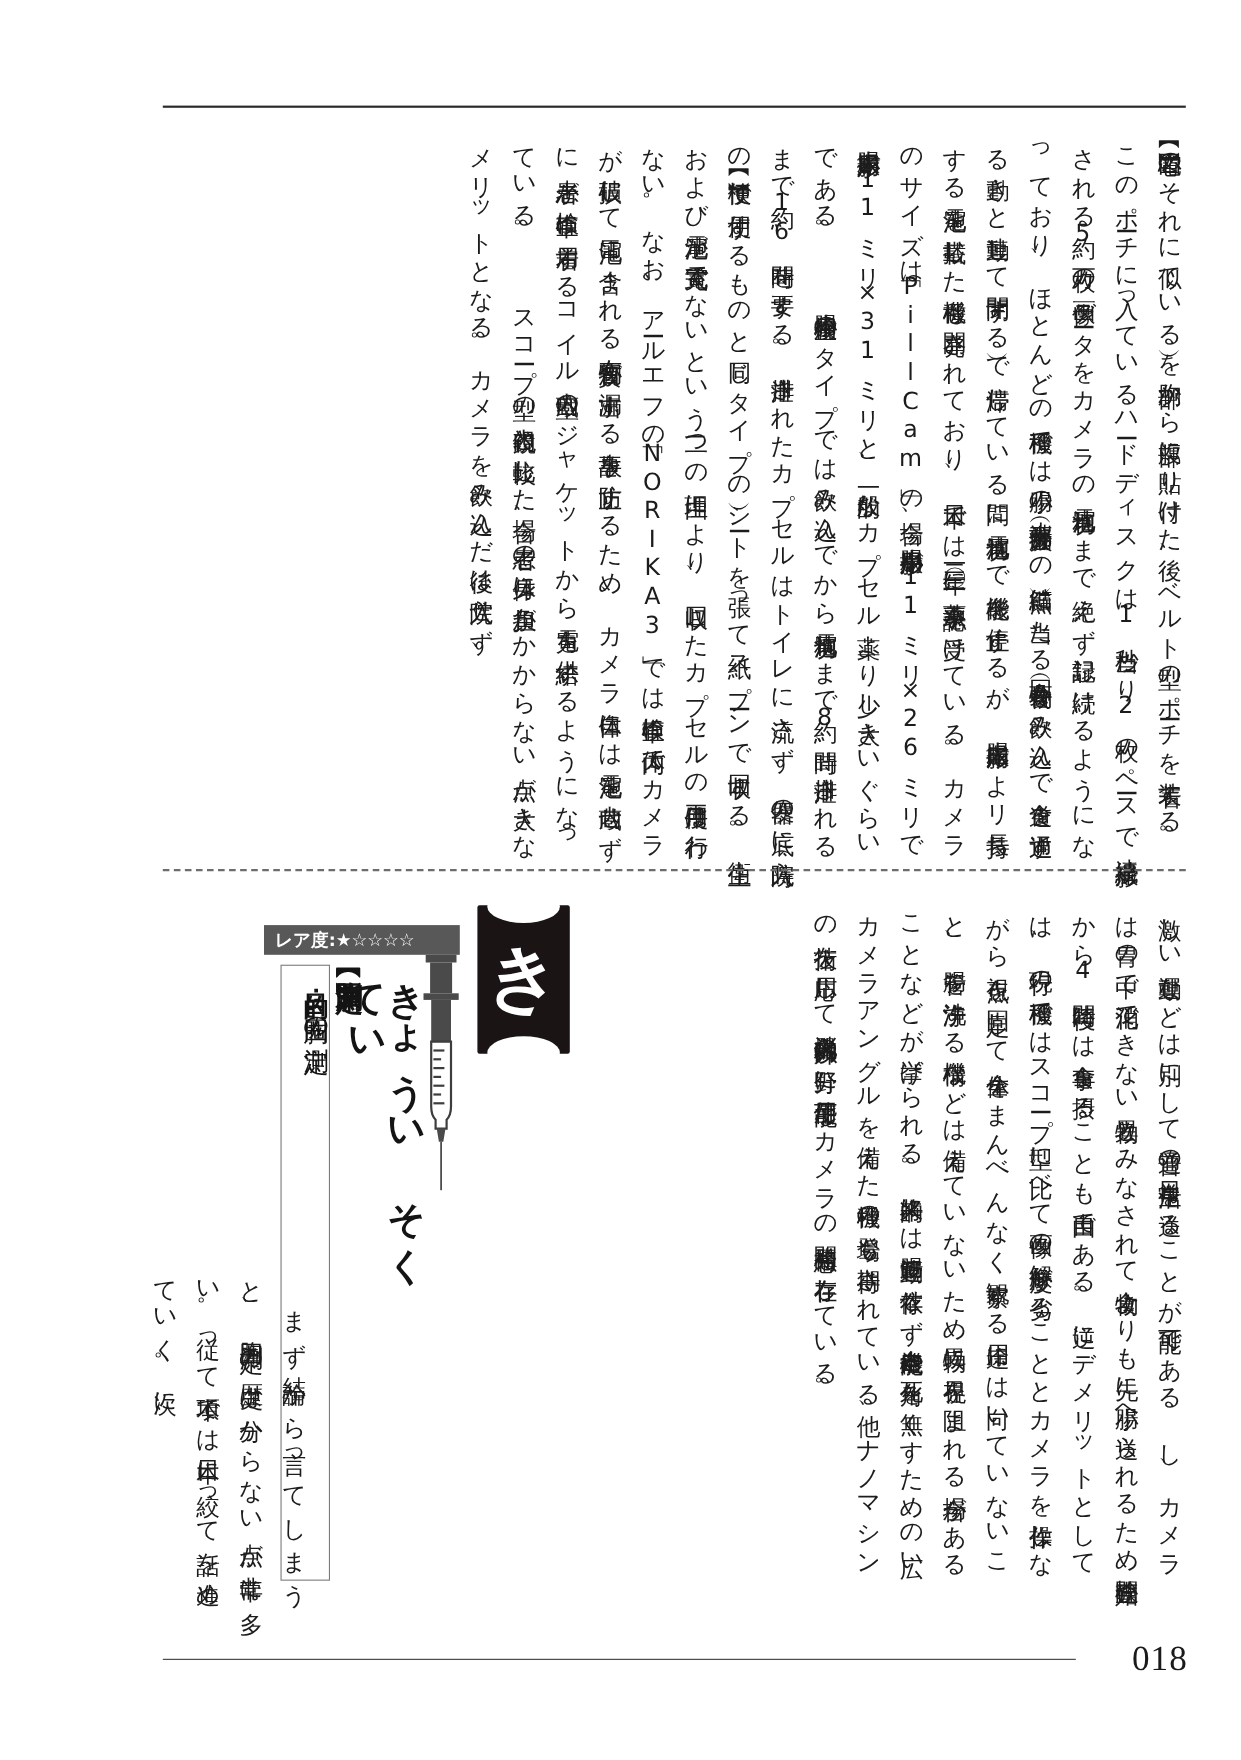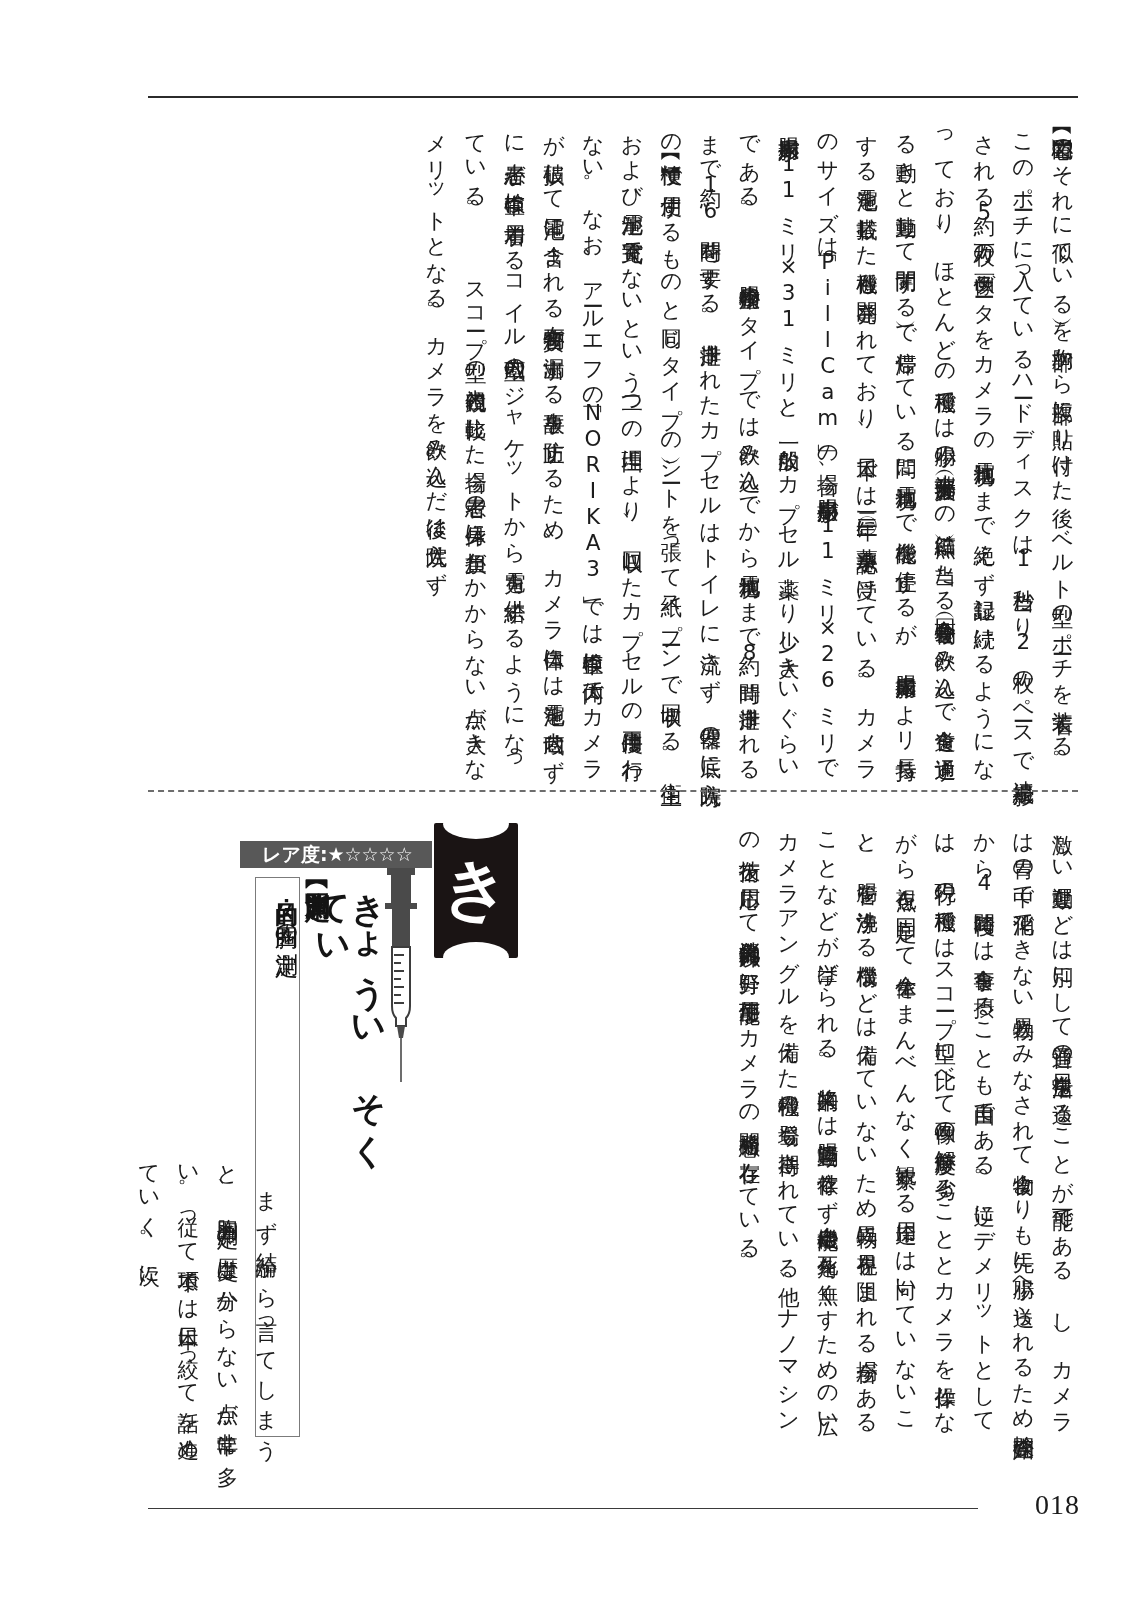--- a/index.html
+++ b/index.html
@@ -42,21 +42,21 @@
     top: 1508px;
     width: 830px;
     height: 0;
     border-top: 1.5px solid #3a3a3a;
   }
   .page-number {
     position: absolute;
     right: 48px;
     top: 1489px;
     font-family: "Liberation Serif", "DejaVu Serif", serif;
-    font-size: 28px;
+    font-size: 32px;
     letter-spacing: 1px;
     color: #1a1a1a;
   }
 
   
   .vtext {
     position: absolute;
     writing-mode: vertical-rl;
     -webkit-writing-mode: vertical-rl;
     text-orientation: upright;
@@ -120,29 +120,29 @@
     background: #ffffff;
     border-radius: 50%;
   }
   .kana-badge::before { top: -14px; }
   .kana-badge::after  { bottom: -14px; }
 
   .rarity-bar {
     position: absolute;
     left: 240px;
     top: 841px;
-    width: 192px;
+    width: 178px;
     height: 27px;
     background: #585858;
     color: #ffffff;
     font-family: "DejaVu Sans", "Liberation Sans", sans-serif;
-    font-size: 19px;
+    font-size: 16px;
     font-weight: bold;
     line-height: 27px;
-    padding-left: 22px;
+    padding-left: 10px;
     box-sizing: border-box;
     white-space: nowrap;
     letter-spacing: 0px;
   }
 
   .headword {
     position: absolute;
     top: 870px;
     left: 330px;
     width: 56px;

